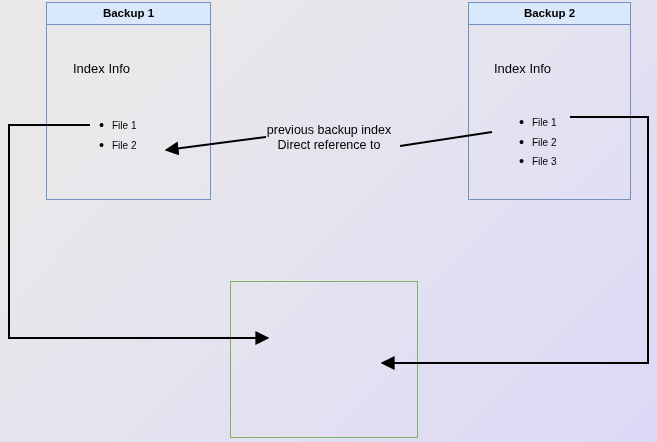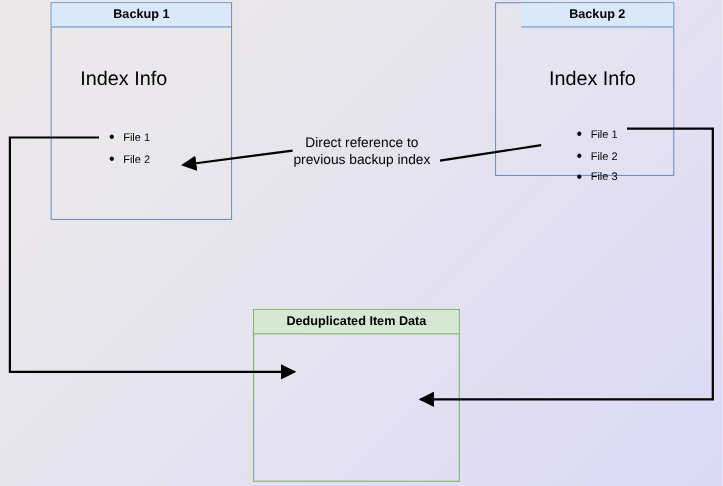--- a/index.html
+++ b/index.html
@@ -53,21 +53,21 @@
     border-bottom-color: #7391c0;
   }
   .green { border-color: #7eb362; }
   .green .node-header {
     background: #d5e8d4;
     border-bottom-color: #7eb362;
   }
 
   .index-title {
     position: absolute;
-    font-size: 18px;
+    font-size: 13px;
     color: #000000;
     white-space: nowrap;
   }
 
   ul.file-list {
     position: absolute;
     margin: 0;
     padding: 0 0 0 15px;
     list-style: none;
   }
@@ -115,39 +115,38 @@
     <div class="node-header">Backup 1</div>
     <div class="node-body">
       <div class="index-title" style="left:26px; top:36px;">Index Info</div>
       <ul class="file-list" style="left:50px; top:91px;">
         <li>File 1</li>
         <li>File 2</li>
       </ul>
     </div>
   </div>
 
-  <div class="node blue" style="left:450px; top:2px; width:163px; height:158px;padding-left:23px;">
+  <div class="node blue" style="left:468px; top:2px; width:163px; height:198px;">
     <div class="node-header">Backup 2</div>
     <div class="node-body">
       <div class="index-title" style="left:25px; top:36px;">Index Info</div>
       <ul class="file-list" style="left:48px; top:88px;">
         <li>File 1</li>
         <li>File 2</li>
         <li>File 3</li>
       </ul>
     </div>
   </div>
 
   <div class="node green" style="left:230px; top:281px; width:188px; height:157px;">
-    <div class="node-header">Deduplicated Item Data</div>
   </div>
 
   <div class="edge-label" style="left:249px; top:123px; width:160px;">
+    <div>previous backup index</div>
     <div>Direct reference to</div>
-    <div>previous backup index</div>
   </div>
 
   <svg class="edges" viewBox="0 0 657 442" xmlns="http://www.w3.org/2000/svg">
     <defs>
       <marker id="arrowR" viewBox="0 0 10 10" refX="9" refY="5" markerWidth="7" markerHeight="7" orient="auto-start-reverse">
         <path d="M 0 0 L 10 5 L 0 10 z" fill="#000000"></path>
       </marker>
     </defs>
 
     <path d="M 90 125 L 9 125 L 9 338 L 268 338" fill="none" stroke="#000000" stroke-width="2" marker-end="url(#arrowR)"></path>

